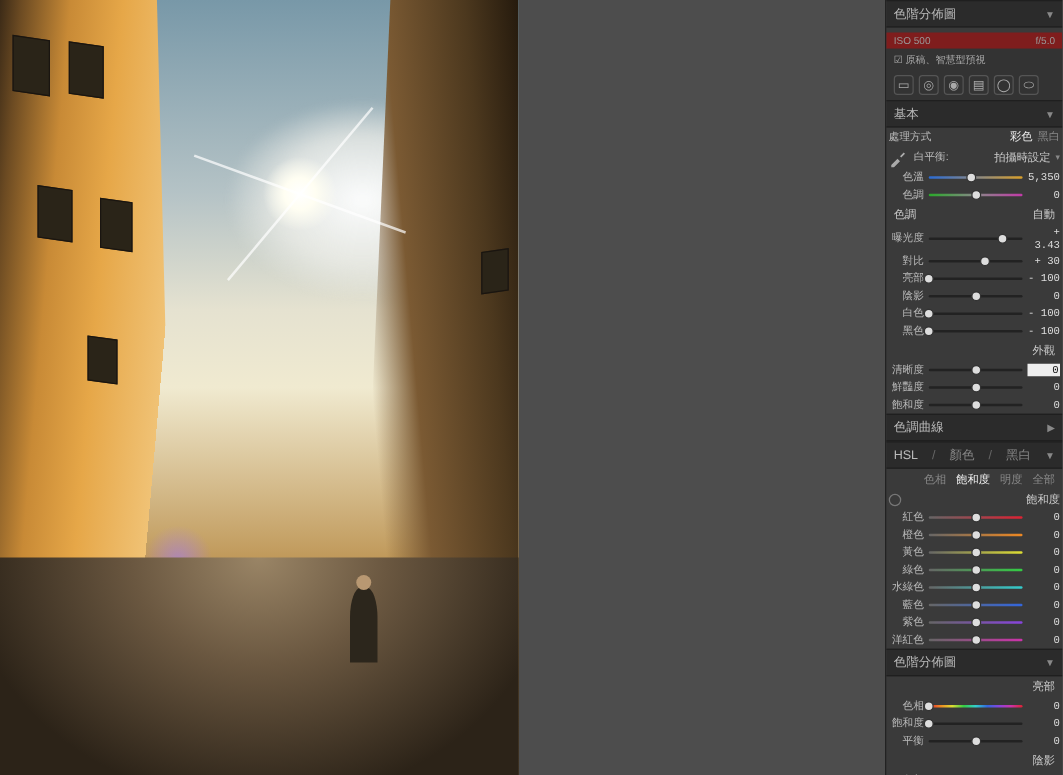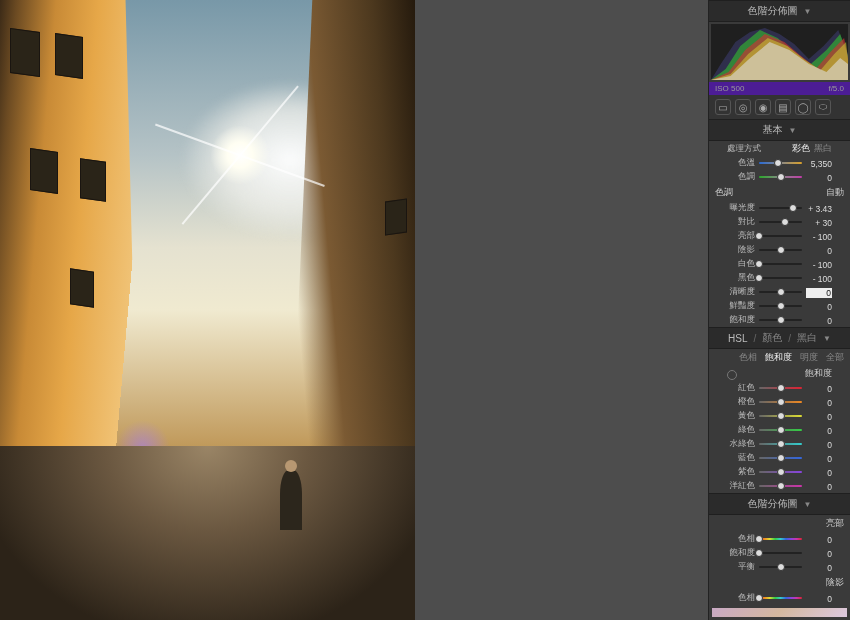--- a/index.html
+++ b/index.html
@@ -15,45 +15,45 @@
   .sun{position:absolute;top:125px;left:210px;width:60px;height:60px;background:radial-gradient(circle,#fff 0%,#fffef2 30%,rgba(255,255,255,0) 70%);}
   .sun::before,.sun::after{content:"";position:absolute;top:50%;left:50%;background:rgba(255,255,255,.7);transform-origin:center;}
   .sun::before{width:180px;height:1.5px;transform:translate(-50%,-50%) rotate(20deg);box-shadow:0 0 0 0 rgba(255,255,255,.6);}
   .sun::after{width:180px;height:1.5px;transform:translate(-50%,-50%) rotate(-50deg);}
   .win{position:absolute;background:#2a2418;border:1px solid #1a1510;}
   .figure{position:absolute;bottom:90px;left:280px;width:22px;height:60px;background:#2c261c;border-radius:40% 40% 0 0;}
   .figure::after{content:"";position:absolute;top:-10px;left:5px;width:12px;height:12px;border-radius:50%;background:#b89872;}
   .flare{position:absolute;bottom:145px;left:115px;width:55px;height:55px;border-radius:50%;background:radial-gradient(circle,rgba(160,120,255,.55),rgba(140,110,230,0) 70%);}
 
   .panel { width: 142px; height: 620px; background: #3a3a3a; border-left: 1px solid #222; display: flex; flex-direction: column; overflow: hidden; }
-  .hdr { background: #2b2b2b; color: #bbb; font-size: 10px; padding: 3px 6px; text-align: right; display:flex; justify-content:center; align-items:center; gap:6px; border-top:1px solid #1f1f1f; border-bottom:1px solid #1f1f1f; user-select:none; }
+  .hdr { background: #2b2b2b; color: #bbb; font-size: 10px; padding: 3px 6px; text-align: right; display:flex; justify-content:space-between; align-items:center; gap:6px; border-top:1px solid #1f1f1f; border-bottom:1px solid #1f1f1f; user-select:none; }
   .hdr .tri{font-size:8px;color:#888;}
   .histo { height: 56px; margin: 2px; position: relative; background: #1f1f1f; overflow:hidden; }
   .histo svg{width:100%;height:100%;}
-  .meta { font-size:8px; color:#999; padding:2px 6px; background:#4c1d95; display:flex; justify-content:space-between;}
+  .meta { font-size:8px; color:#999; padding:2px 6px; background:#7f1d1d; display:flex; justify-content:space-between;}
   .checks{padding:3px 6px;font-size:8px;color:#aaa;background:#333;}
   .toolrow{display:flex;gap:4px;padding:4px 6px;background:#333;}
   .toolbtn{width:16px;height:16px;border:1px solid #555;border-radius:3px;display:flex;align-items:center;justify-content:center;color:#aaa;font-size:10px;}
-  .row{display:flex;align-items:flex-end;padding:1px 18px;gap:4px;}
+  .row{display:flex;align-items:center;padding:1px 2px;gap:4px;}
   .lbl{width:28px;font-size:8.5px;color:#bbb;text-align:right;white-space:nowrap;}
   .sld{flex:1;height:12px;position:relative;display:flex;align-items:center;}
   .track{height:2px;width:100%;background:#222;border-radius:1px;}
   .track.temp{background:linear-gradient(90deg,#2a6bd4,#888,#d9a02a);}
   .track.tint{background:linear-gradient(90deg,#2aa82a,#888,#c23aa8);}
   .track.red{background:linear-gradient(90deg,#666,#d23);}
   .track.ora{background:linear-gradient(90deg,#666,#e82);}
   .track.yel{background:linear-gradient(90deg,#666,#dd3);}
   .track.grn{background:linear-gradient(90deg,#666,#3c4);}
   .track.aqu{background:linear-gradient(90deg,#666,#3cc);}
   .track.blu{background:linear-gradient(90deg,#666,#36d);}
   .track.pur{background:linear-gradient(90deg,#666,#84d);}
   .track.mag{background:linear-gradient(90deg,#666,#c3a);}
   .track.hueH{background:linear-gradient(90deg,#d23,#e82,#dd3,#3c4,#3cc,#36d,#84d,#c3a,#d23);}
   .knob{position:absolute;top:50%;transform:translate(-50%,-50%);width:8px;height:8px;border-radius:50%;background:#ddd;border:1px solid #333;}
-  .val{width:26px;font-size:8.5px;color:#ddd;text-align:right;font-variant-numeric:tabular-nums;}
+  .val{width:26px;font-size:8.5px;color:#ddd;text-align:right;font-variant-numeric:tabular-nums;font-family:Liberation Mono, monospace;}
   .val.box{background:#eee;color:#111;padding:0 1px;}
   .subhdr{display:flex;justify-content:space-between;padding:2px 6px;font-size:9px;color:#ccc;}
   .subhdr .link{color:#ccc;}
   .tabs{display:flex;gap:8px;justify-content:flex-end;padding:2px 6px;font-size:9px;}
   .tabs span{color:#888;}
   .tabs .on{color:#eee;}
   .eyed{width:16px;height:16px;display:inline-block;}
   .detail{flex:1;margin:3px;background:linear-gradient(135deg,#c9a9c5 0%,#d4b89f 50%,#ddc9e0 100%);}
   .disc{width:10px;height:10px;border:1px solid #777;border-radius:50%;display:inline-block;margin-right:4px;}
 </style>
@@ -90,20 +90,23 @@
       <path d="M0,56 L15,45 30,22 50,6 68,14 85,28 102,40 118,26 132,10 140,32 140,56 Z" fill="#3a3" opacity=".7"></path>
       <path d="M0,56 L18,48 35,26 55,10 75,18 92,32 108,44 122,28 136,14 140,34 140,56 Z" fill="#c33" opacity=".65"></path>
       <path d="M0,56 L20,50 38,30 58,14 78,22 96,36 112,46 126,30 138,18 140,36 140,56 Z" fill="#cc3" opacity=".55"></path>
       <path d="M0,56 L20,52 40,34 60,18 80,26 100,40 118,48 132,34 140,40 140,56 Z" fill="#ddd" opacity=".6"></path>
     </svg>
   </div>
   <div class="meta">
     <span>ISO 500</span>
     <span>f/5.0</span>
   </div>
+  <div class="checks">
+    ☑ <span>原稿、智慧型預視</span>
+  </div>
 
   <div class="toolrow">
     <span class="toolbtn">▭</span>
     <span class="toolbtn">◎</span>
     <span class="toolbtn">◉</span>
     <span class="toolbtn">▤</span>
     <span class="toolbtn">◯</span>
     <span class="toolbtn">⬭</span>
   </div>
 
@@ -111,20 +114,29 @@
     <span>基本</span>
     <span class="tri">▼</span>
   </div>
   <div class="row">
     <span class="lbl" style="width:auto;">處理方式</span>
     <span style="flex:1;"></span>
     <span style="color:#eee;font-size:9px;">彩色</span>
     <span style="color:#888;font-size:9px;">黑白</span>
   </div>
   <div class="row">
+    <svg class="eyed" viewBox="0 0 16 16">
+        <path d="M2 14l5-5 2 2-5 5-2 0z M9 7l3-3 1 1-3 3z" fill="#aaa"></path>
+      </svg>
+    <span class="lbl" style="width:auto;">白平衡:</span>
+    <span style="flex:1;"></span>
+    <span style="font-size:9px;">拍攝時設定</span>
+    <span style="font-size:7px;color:#888;">▾</span>
+  </div>
+  <div class="row">
       <span class="lbl">色溫</span>
       <div class="sld">
         <div class="track temp"></div>
         <div class="knob" style="left:45%;"></div>
       </div>
       <span class="val">5,350</span>
     </div>
   <div class="row">
       <span class="lbl">色調</span>
       <div class="sld">
@@ -180,20 +192,24 @@
     </div>
   <div class="row">
       <span class="lbl">黑色</span>
       <div class="sld">
         <div class="track"></div>
         <div class="knob" style="left:0%;"></div>
       </div>
       <span class="val">- 100</span>
     </div>
 
+  <div class="subhdr">
+      <span></span>
+      <span>外觀</span>
+    </div>
   <div class="row">
       <span class="lbl">清晰度</span>
       <div class="sld">
         <div class="track"></div>
         <div class="knob" style="left:50%;"></div>
       </div>
       <span class="val box">0</span>
     </div>
   <div class="row">
       <span class="lbl">鮮豔度</span>
@@ -205,20 +221,24 @@
     </div>
   <div class="row">
       <span class="lbl">飽和度</span>
       <div class="sld">
         <div class="track"></div>
         <div class="knob" style="left:50%;"></div>
       </div>
       <span class="val">0</span>
     </div>
 
+  <div class="hdr">
+      <span>色調曲線</span>
+      <span class="tri">▶</span>
+    </div>
 
   <div class="hdr">
     <span>HSL</span>
       <span style="color:#666;">/</span>
     <span style="color:#888;">顏色</span>
       <span style="color:#666;">/</span>
     <span style="color:#888;">黑白</span>
     <span class="tri">▼</span>
   </div>
   <div class="tabs">

